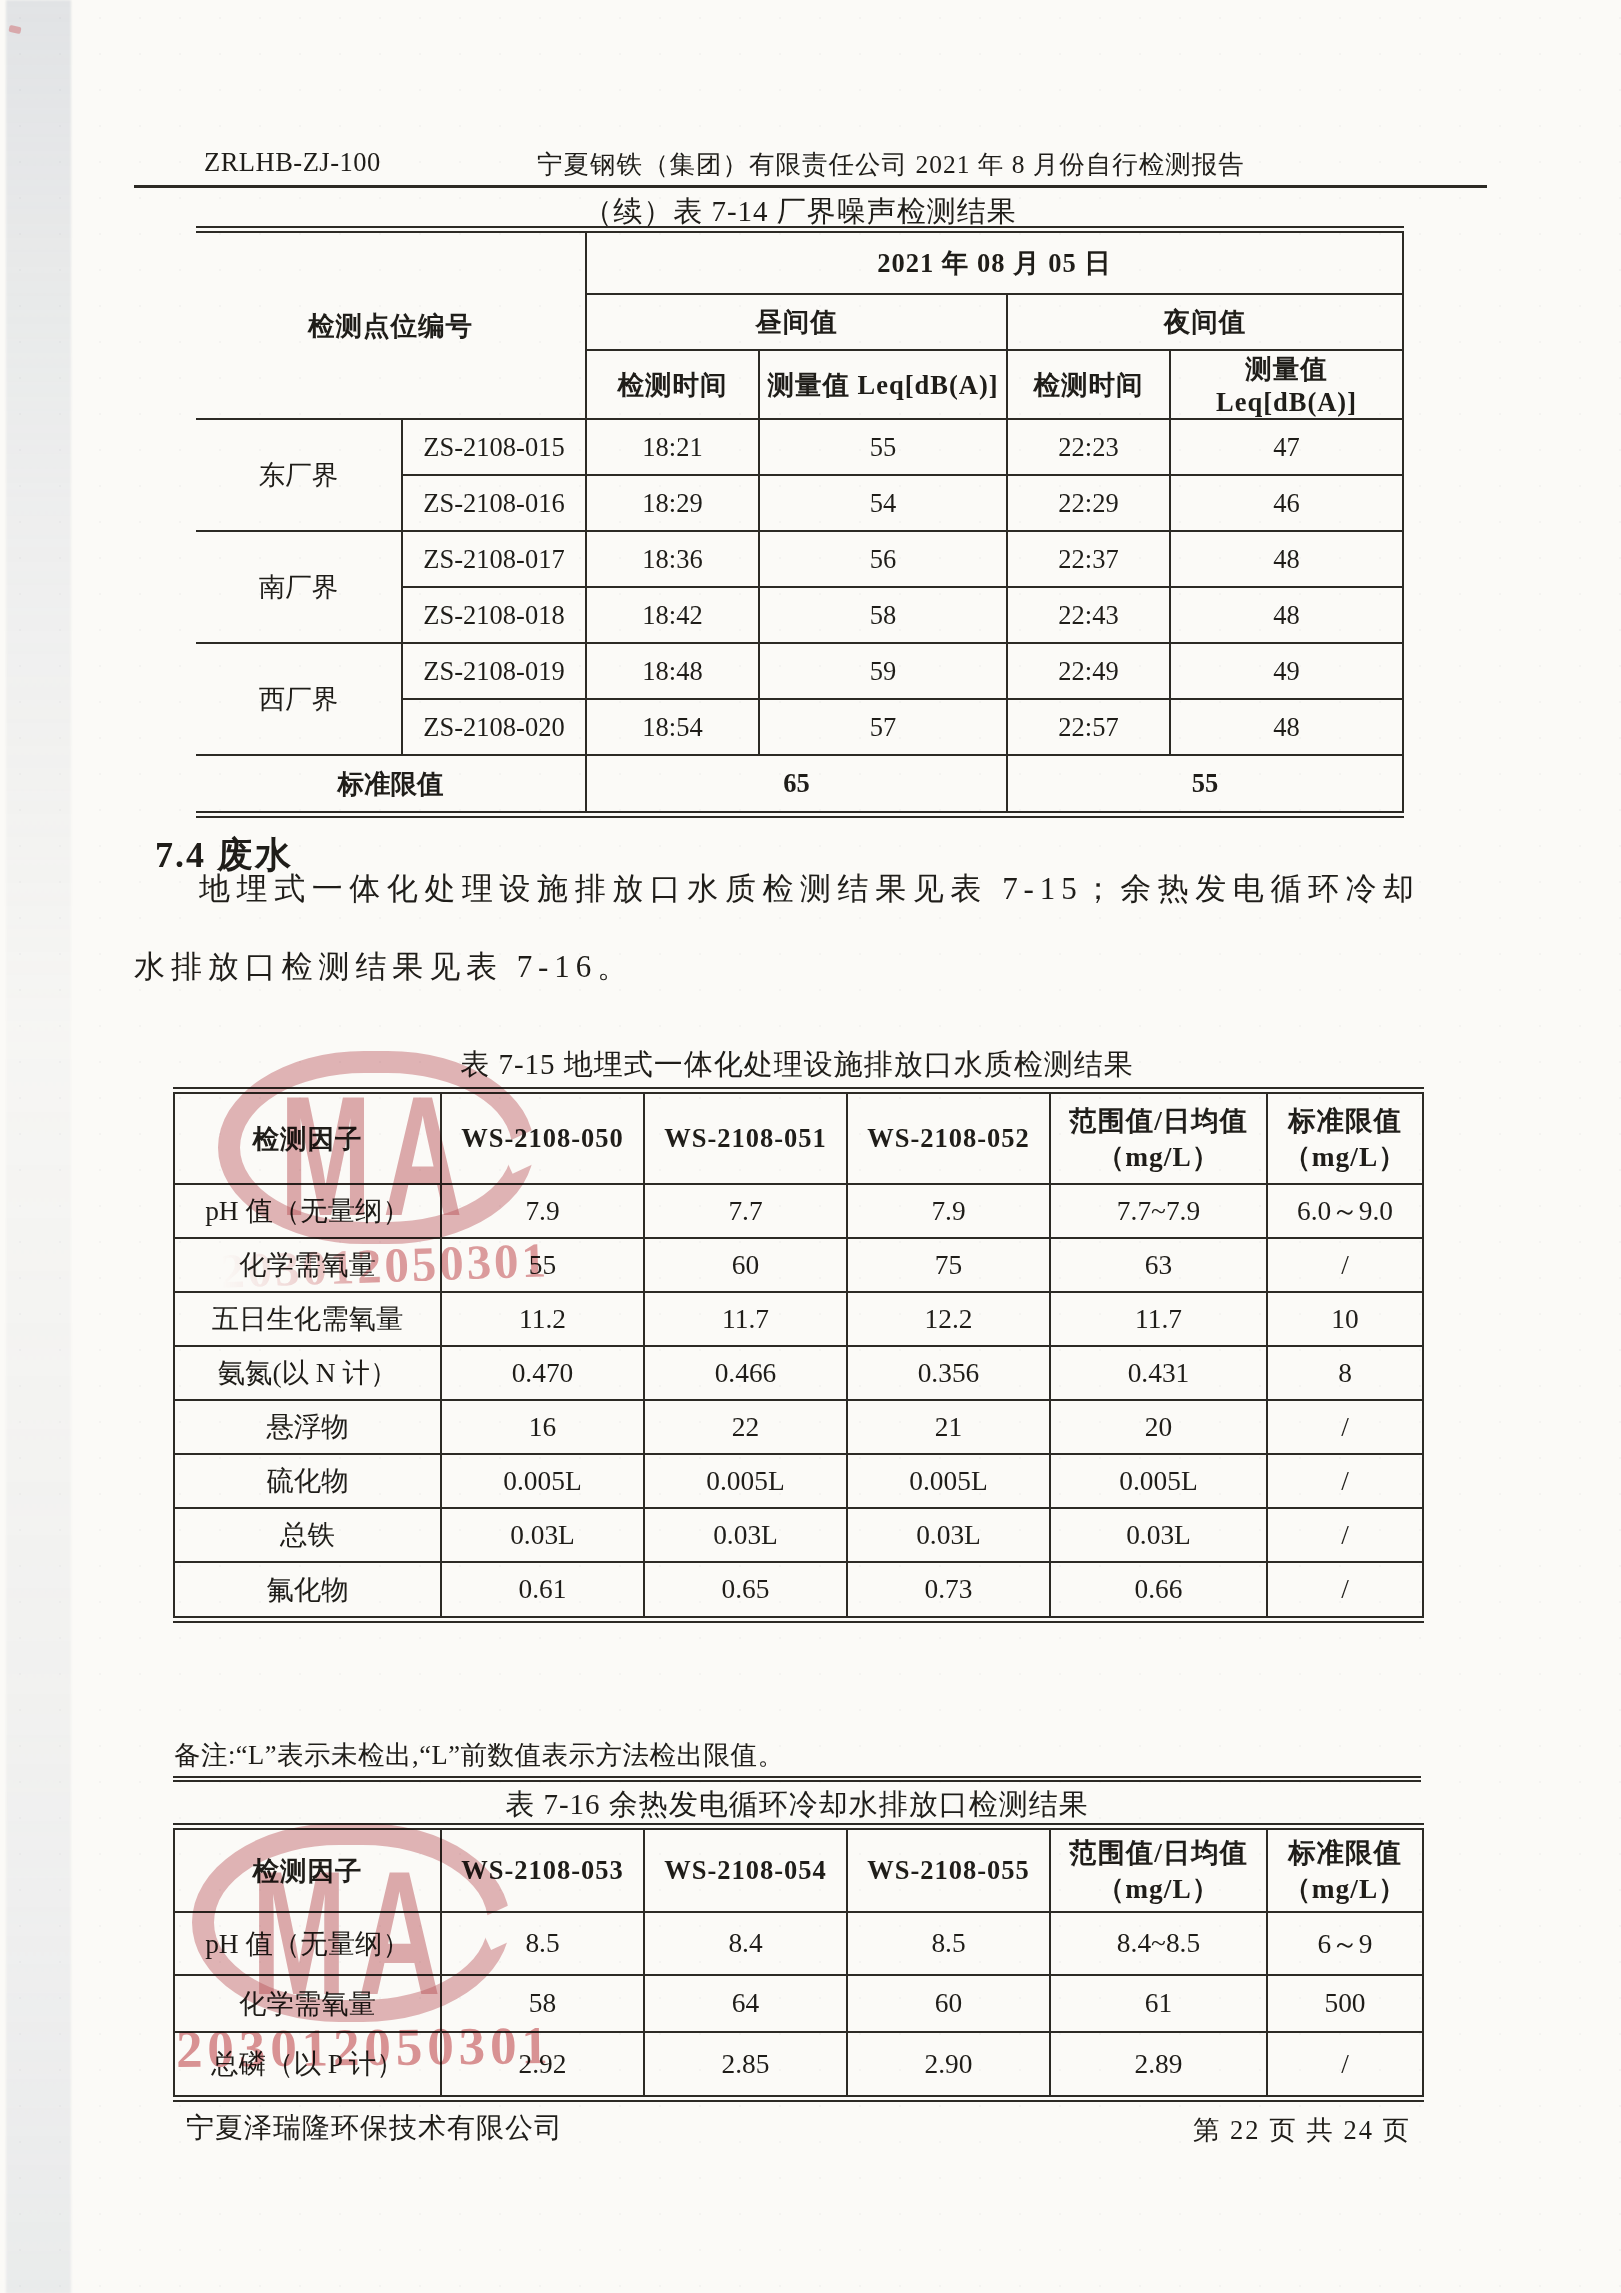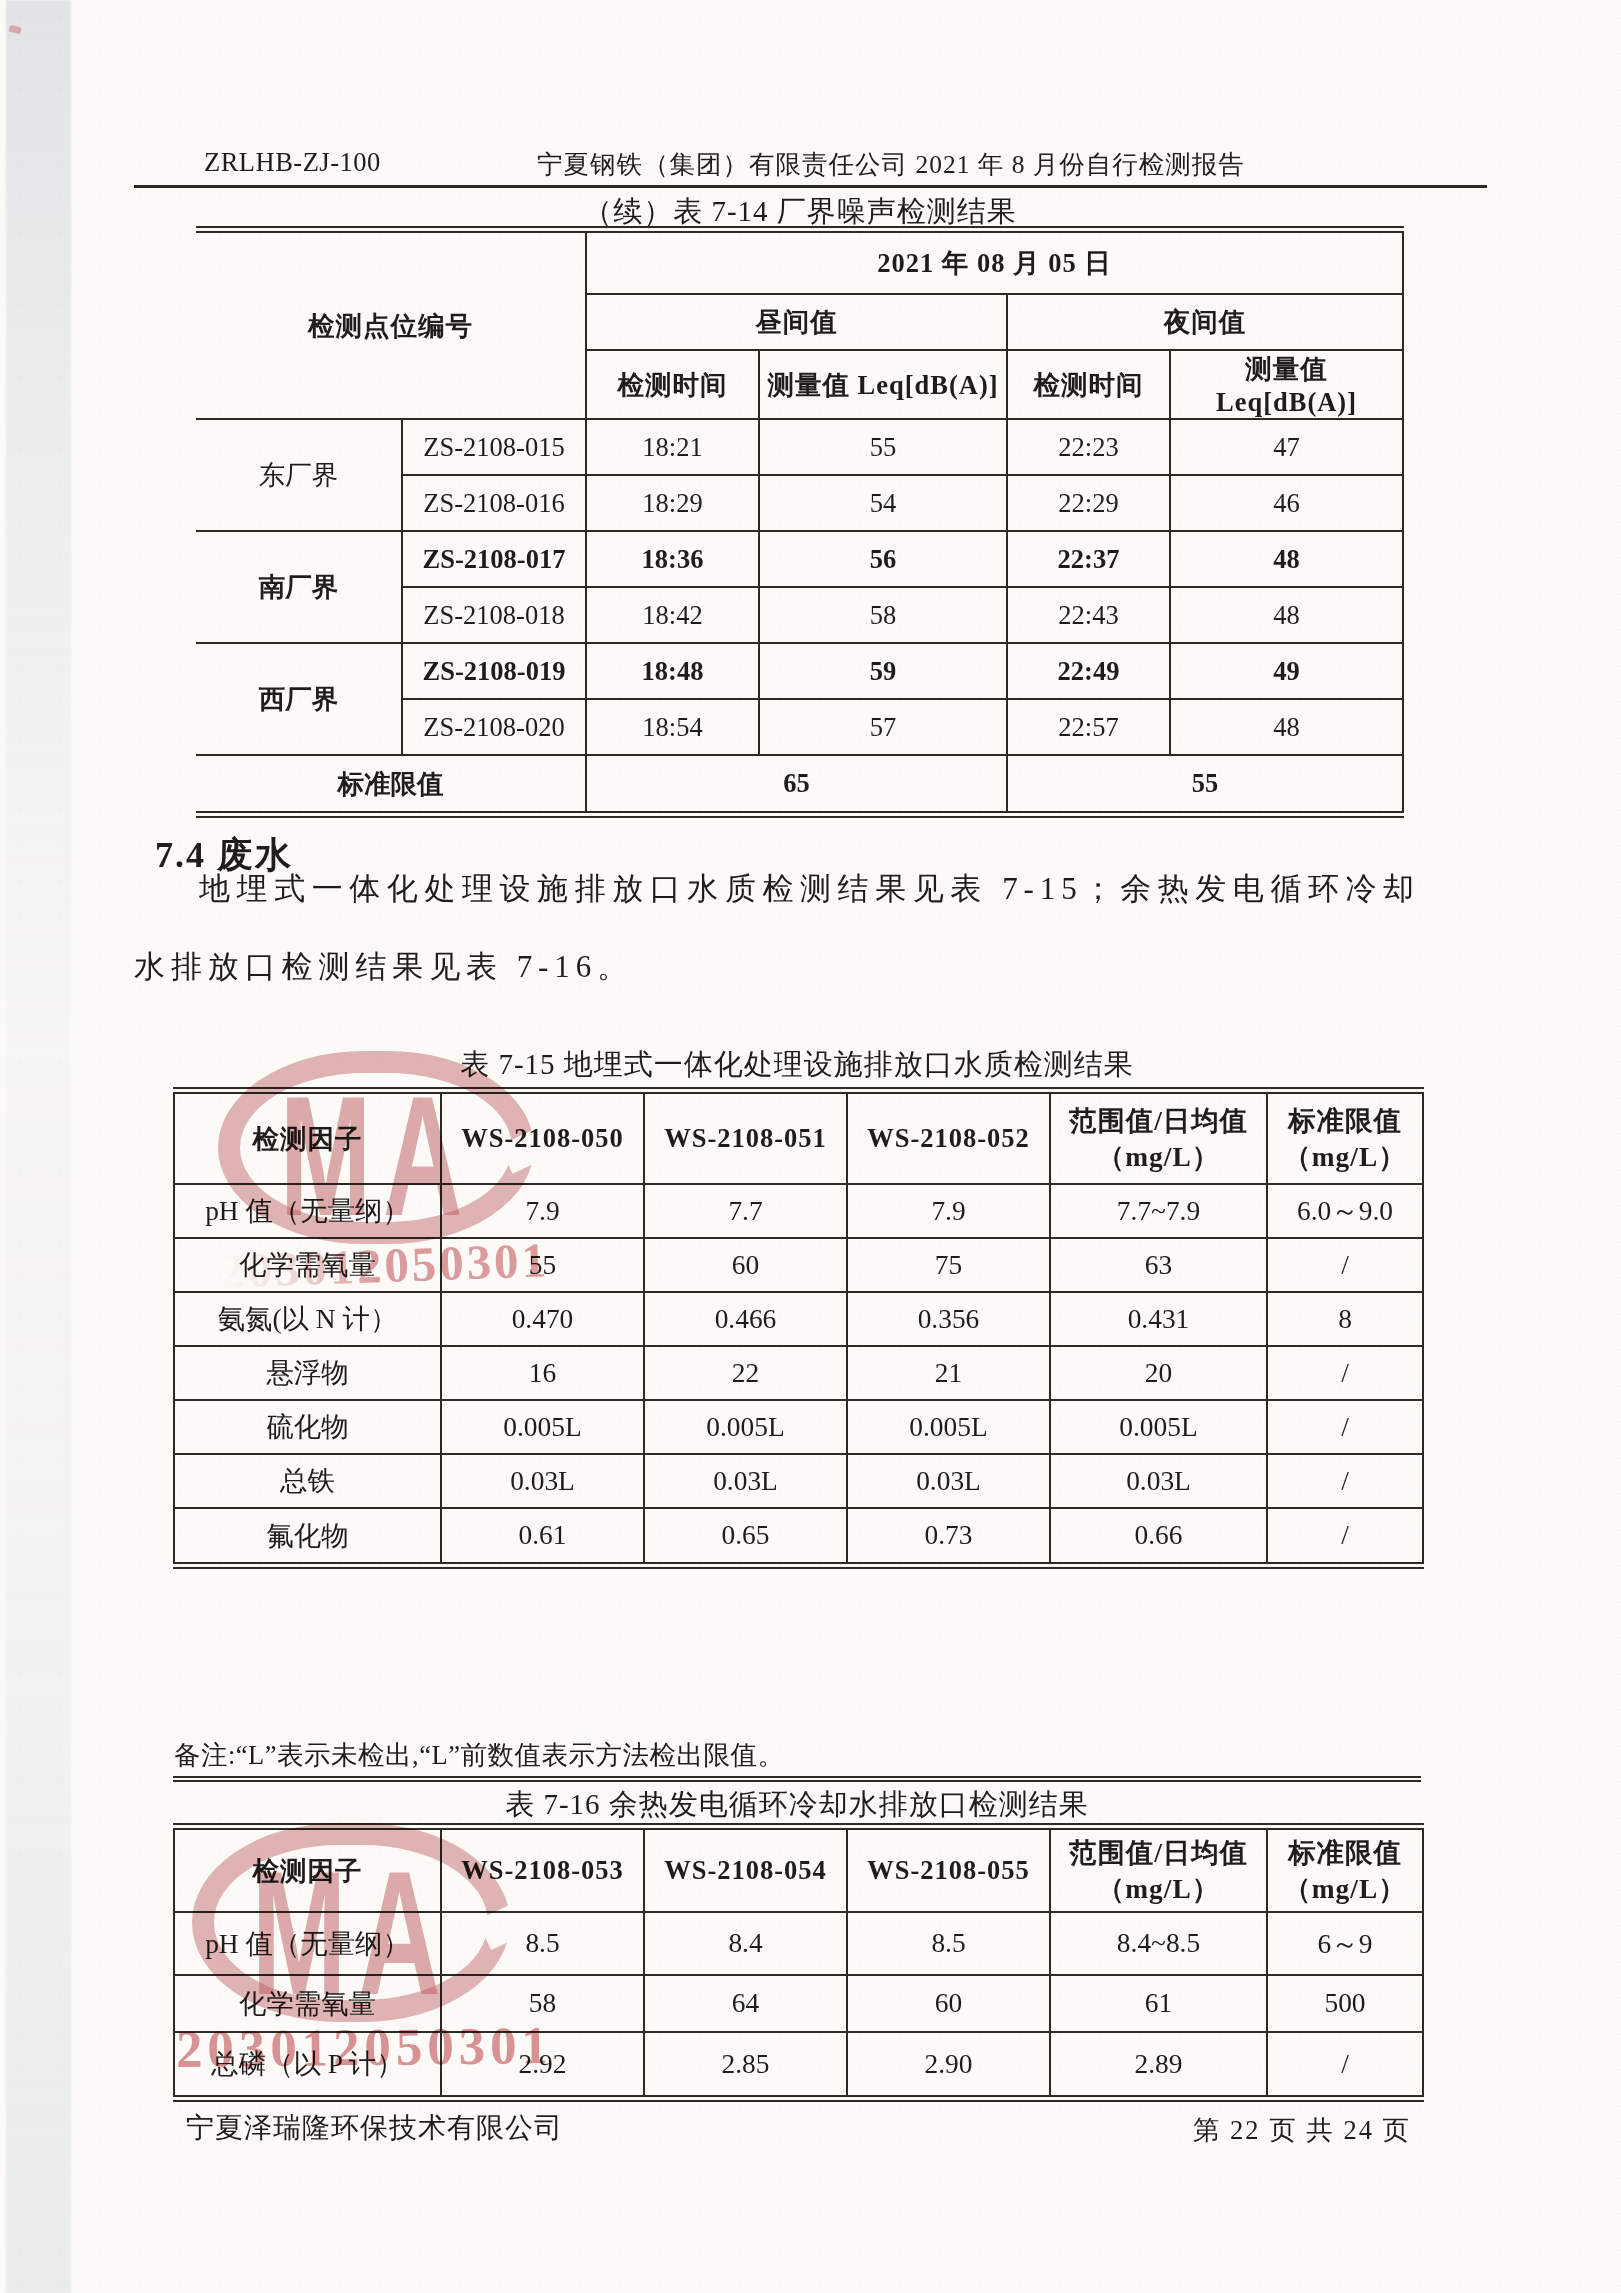--- a/index.html
+++ b/index.html
@@ -42,21 +42,21 @@
   table.t{border-collapse:collapse;table-layout:fixed;}
   table.t th,table.t td{border:2px solid #2c2a25;text-align:center;vertical-align:middle;
     padding:0;overflow:hidden;}
   table.t tr:first-child>th{border-top:0;}
   table.t tr.last>td{border-bottom:0;}
   table.t th{font-weight:bold;font-size:26.5px;letter-spacing:1px;}
   .noise-wrap{left:196px;top:226px;}
   .noise-wrap table{width:1208px;}
   .noise-wrap td{font-size:26.5px;}
   .noise-wrap .nl{border-left:0;}
-  .noise-wrap tr.grp>td{border-top-width:2.9px;font-weight:bold;}
+  .noise-wrap tr.grp>td{border-top-width:2.9px;}
   .noise-wrap tr.hb>*{border-bottom-width:2.9px;}
   .noise-wrap td.bold{font-weight:bold;}
   .w15{left:173px;}
   .w15 table{width:1248px;}
   .w15 td{font-size:27.4px;}
   .w15 th.two{white-space:pre-line;line-height:36px;font-size:27.4px;}
   .w15 tr.hb>*{border-bottom-width:2.9px;}
   .t15-wrap{top:1087px;}
   .t16-wrap{top:1823px;}
   .rule2{left:173px;top:1776px;width:1248px;height:0;border-top:6.9px double #2c2a25;}
@@ -219,20 +219,28 @@
     </tr>
     <tr style="height:54px">
       <td>化学需氧量</td>
       <td>55</td>
       <td>60</td>
       <td>75</td>
       <td>63</td>
       <td>/</td>
     </tr>
     <tr style="height:54px">
+      <td>五日生化需氧量</td>
+      <td>11.2</td>
+      <td>11.7</td>
+      <td>12.2</td>
+      <td>11.7</td>
+      <td>10</td>
+    </tr>
+    <tr style="height:54px">
       <td>氨氮(以 N 计）</td>
       <td>0.470</td>
       <td>0.466</td>
       <td>0.356</td>
       <td>0.431</td>
       <td>8</td>
     </tr>
     <tr style="height:54px">
       <td>悬浮物</td>
       <td>16</td>

